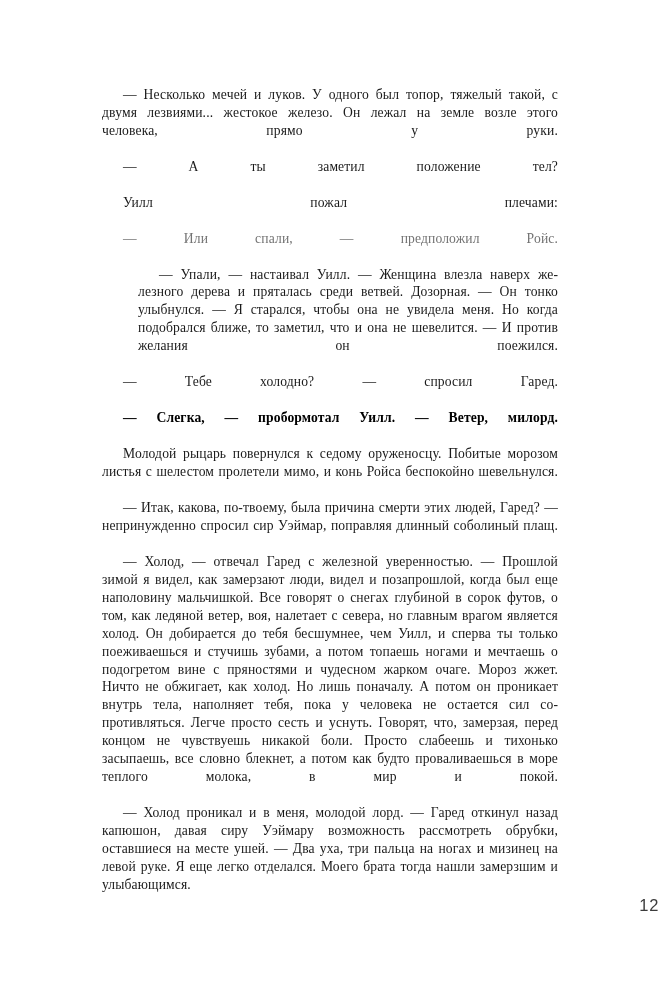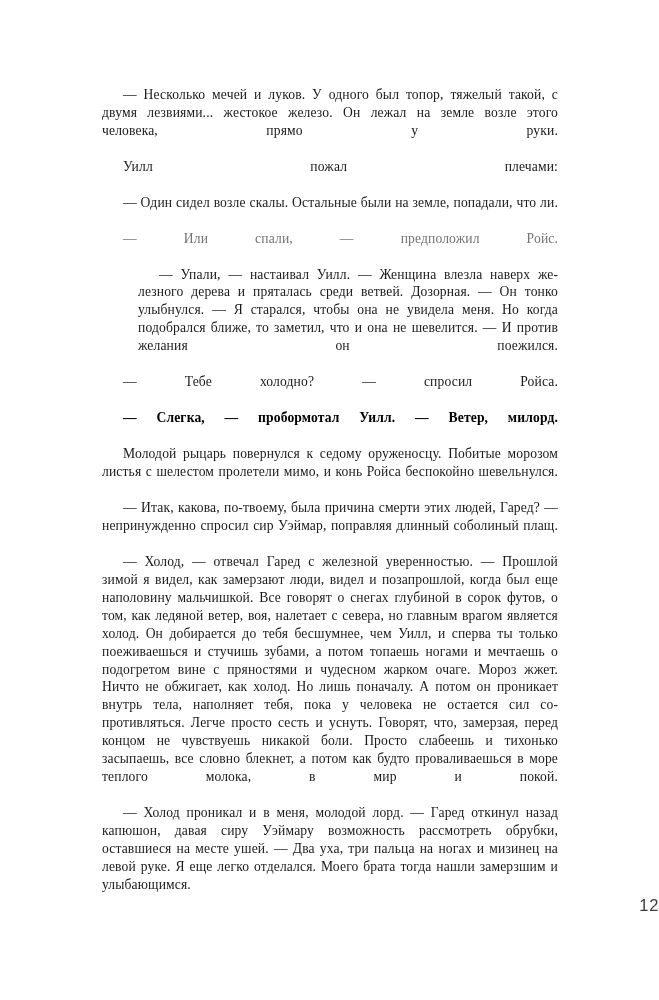--- a/index.html
+++ b/index.html
@@ -65,25 +65,25 @@
     letter-spacing: 0.04em;
   }
 </style>
 </head>
 <body style="background: rgb(255, 255, 255);">
 
 <div id="page" style="background: rgb(255, 255, 255);">
 
   <div id="text-block">
       <p class="para" style="color: rgb(26, 26, 26);">— Несколько мечей и луков. У одного был топор, тяжелый такой, с двумя лезвиями... жестокое железо. Он лежал на земле возле этого человека, прямо у руки.</p>
+      <p class="para" style="color: rgb(26, 26, 26);">— А ты заметил положение тел?</p>
       <p class="para" style="color: rgb(26, 26, 26);">Уилл пожал плечами:</p>
-      <p class="para" style="color: rgb(26, 26, 26);">— Один сидел возле скалы. Остальные были на земле, попада­ли, что ли.</p>
       <p class="para" style="color: #737373;">— Или спали, — предположил Ройс.</p>
       <p class="para" style="color: rgb(26, 26, 26); margin-left: 36px;">— Упали, — настаивал Уилл. — Женщина влезла наверх же­лезного дерева и пряталась среди ветвей. Дозорная. — Он тонко улыбнулся. — Я старался, чтобы она не увидела меня. Но когда подобрался ближе, то заметил, что и она не шевелится. — И про­тив желания он поежился.</p>
-      <p class="para" style="color: rgb(26, 26, 26);">— Тебе холодно? — спросил Ройса.</p>
+      <p class="para" style="color: rgb(26, 26, 26);">— Тебе холодно? — спросил Гаред.</p>
       <p class="para" style="color: #000000; font-weight: bold;">— Слегка, — пробормотал Уилл. — Ветер, милорд.</p>
       <p class="para" style="color: rgb(26, 26, 26);">Молодой рыцарь повернулся к седому оруженосцу. Побитые морозом листья с шелестом пролетели мимо, и конь Ройса беспо­койно шевельнулся.</p>
       <p class="para" style="color: rgb(26, 26, 26);">— Итак, какова, по-твоему, была причина смерти этих людей, Гаред? — непринужденно спросил сир Уэймар, поправляя длин­ный собо­линый плащ.</p>
       <p class="para" style="color: rgb(26, 26, 26);">— Холод, — отвечал Гаред с железной уверенностью. — Прош­лой зимой я видел, как замерзают люди, видел и позапрошлой, когда был еще наполовину мальчишкой. Все говорят о снегах глу­биной в сорок футов, о том, как ледяной ветер, воя, налетает с севера, но главным врагом является холод. Он добирается до тебя бесшумнее, чем Уилл, и сперва ты только поеживаешься и сту­чишь зубами, а потом топаешь ногами и мечтаешь о подогретом вине с пряностями и чудесном жарком очаге. Мороз жжет. Ничто не обжигает, как холод. Но лишь поначалу. А потом он проникает внутрь тела, наполняет тебя, пока у человека не остается сил со­противляться. Легче просто сесть и уснуть. Говорят, что, замер­зая, перед концом не чувствуешь никакой боли. Просто слабеешь и тихонько засыпаешь, все словно блекнет, а потом как будто проваливаешься в море теплого молока, в мир и покой.</p>
       <p class="para" style="color: rgb(26, 26, 26);">— Холод проникал и в меня, молодой лорд. — Гаред откинул назад капюшон, давая сиру Уэймару возможность рассмотреть обрубки, оставшиеся на месте ушей. — Два уха, три пальца на ногах и мизинец на левой руке. Я еще легко отделался. Моего брата тогда нашли замерзшим и улыбающимся.</p>
     </div>
 
   <div id="page-number" style="color: rgb(60, 60, 60);">12</div>
 
 </div>

